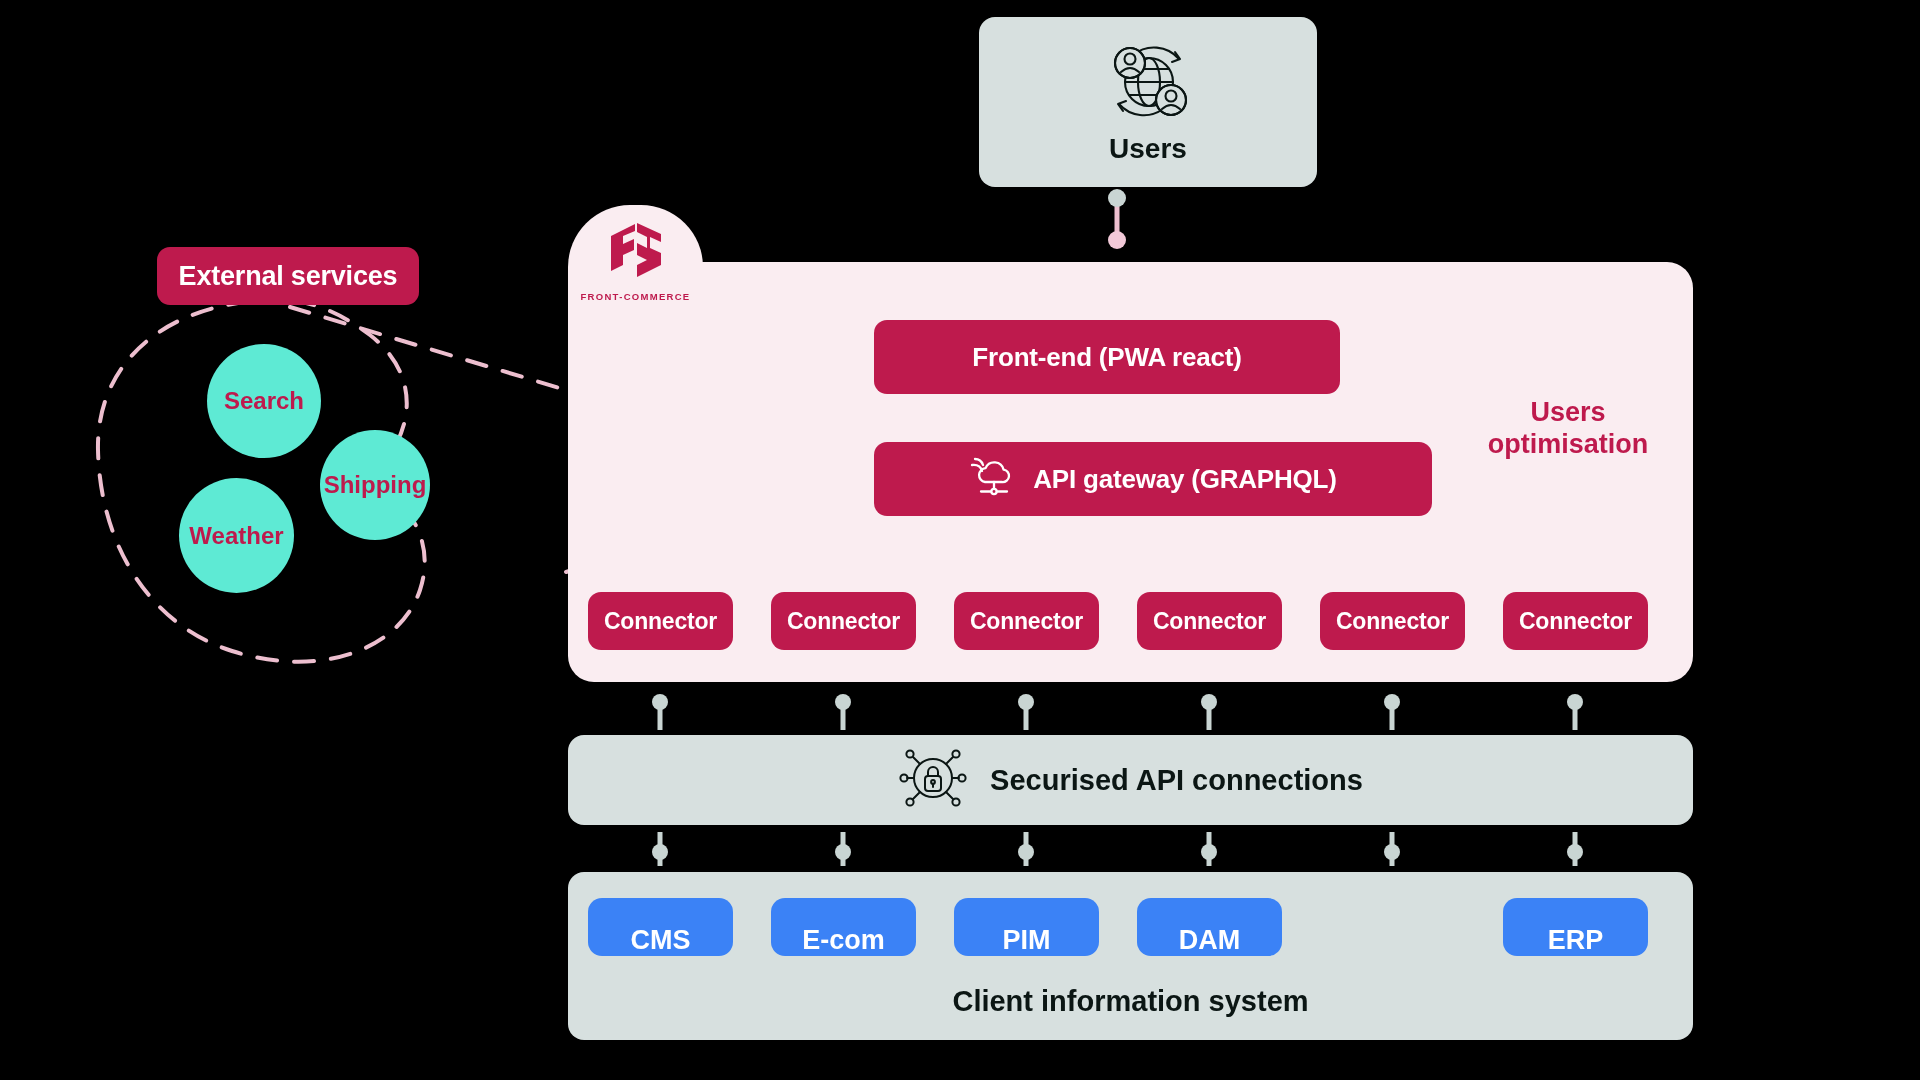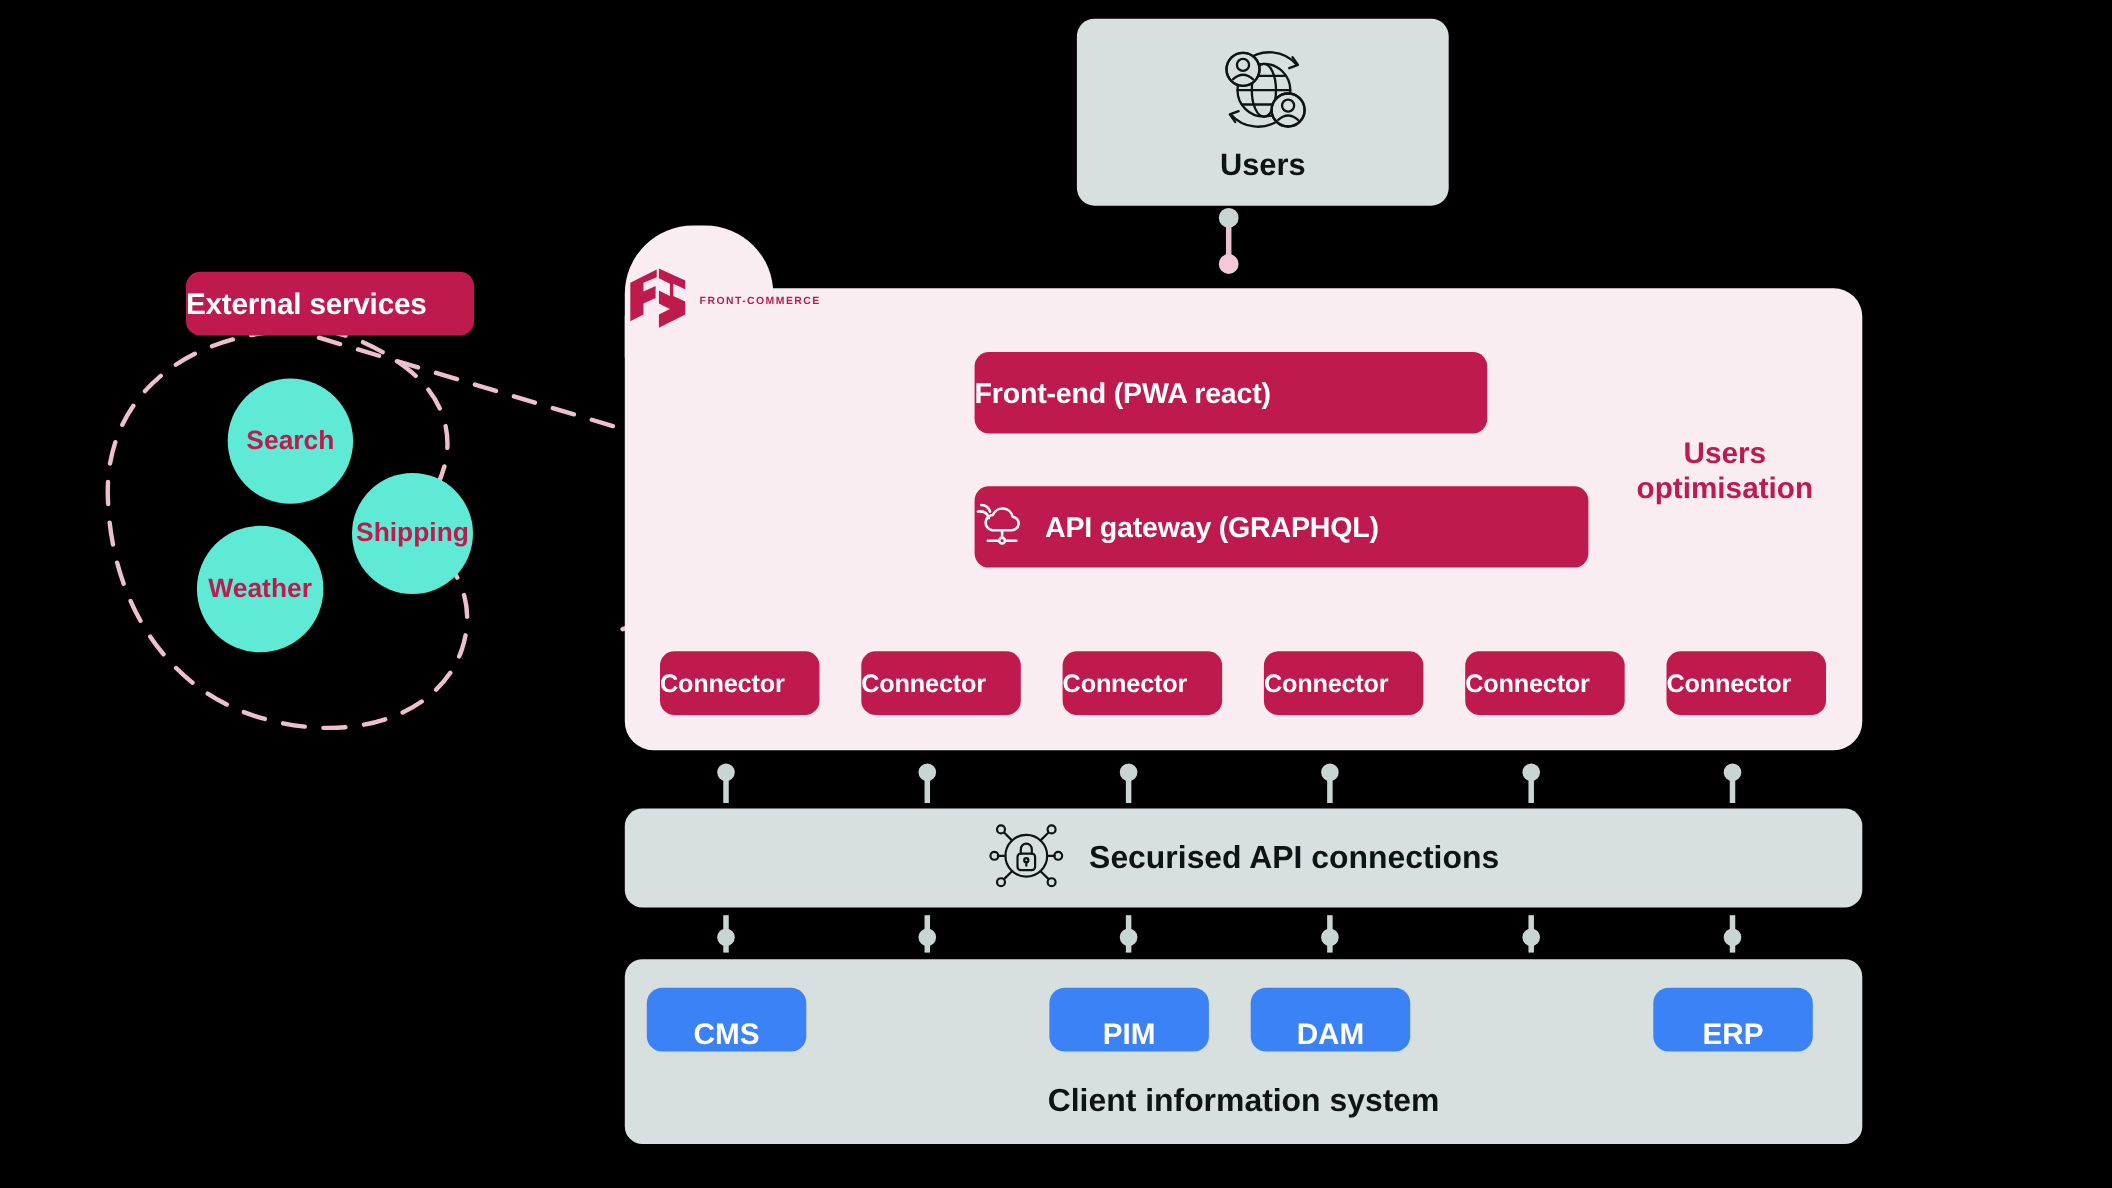--- a/index.html
+++ b/index.html
@@ -13,24 +13,23 @@
   #stage{ position:relative; width:1920px; height:1080px; }
 
   
   .crimson-box{
     position:absolute;
     background:#BE1A4D;
     color:#fff;
     border-radius:14px;
     display:flex;
     align-items:center;
-    justify-content:flex-start;
+    justify-content:center;
     font-weight:bold;
     letter-spacing:-.2px;
-    margin-left:12px;
   }
   .dark-box{
     position:absolute;
     background:#3b82f6;
     color:#fff;
     border-radius:14px;
     display:flex;
     align-items:flex-end;
     justify-content:center;
     font-weight:bold;
@@ -54,21 +53,21 @@
     position:absolute;
     left:568px; top:262px; width:1125px; height:420px;
     background:#FAEDF1; border-radius:26px;
   }
   
   #fc-tab{
     position:absolute;
     left:568px; top:205px; width:135px; height:120px;
     background:#FAEDF1;
     border-radius:62px 62px 0 0;
-    display:flex; flex-direction:row;
+    display:flex; flex-direction:column;
     align-items:center; justify-content:flex-start;
     padding-top:16px; gap:8px;
   }
   #fc-wordmark{
     font-size:9.5px; font-weight:bold; color:#BE1A4D;
     letter-spacing:1.3px; white-space:nowrap;
   }
 
   #frontend-box{ left:874px; top:320px; width:466px; height:74px; font-size:26px; border-radius:13px; }
   #apigw-box{ left:874px; top:442px; width:558px; height:74px; font-size:26px; border-radius:13px; gap:16px; }
@@ -294,20 +293,23 @@
         <circle cx="58" cy="57" r="3.6"></circle>
       </svg>
     </span>
     <span class="lbl">Securised API connections</span>
   </div>
 
   <div id="cis-panel"></div>
   <div class="dark-box cis-box" style="left:588px">
     <span>CMS</span>
     </div>
+  <div class="dark-box cis-box" style="left:771px">
+    <span>E-com</span>
+    </div>
   <div class="dark-box cis-box" style="left:954px">
     <span>PIM</span>
     </div>
   <div class="dark-box cis-box" style="left:1137px">
     <span>DAM</span>
     </div>
   <div class="dark-box cis-box" style="left:1503px">
     <span>ERP</span>
     </div>
   <div id="cis-label">Client information system</div>

